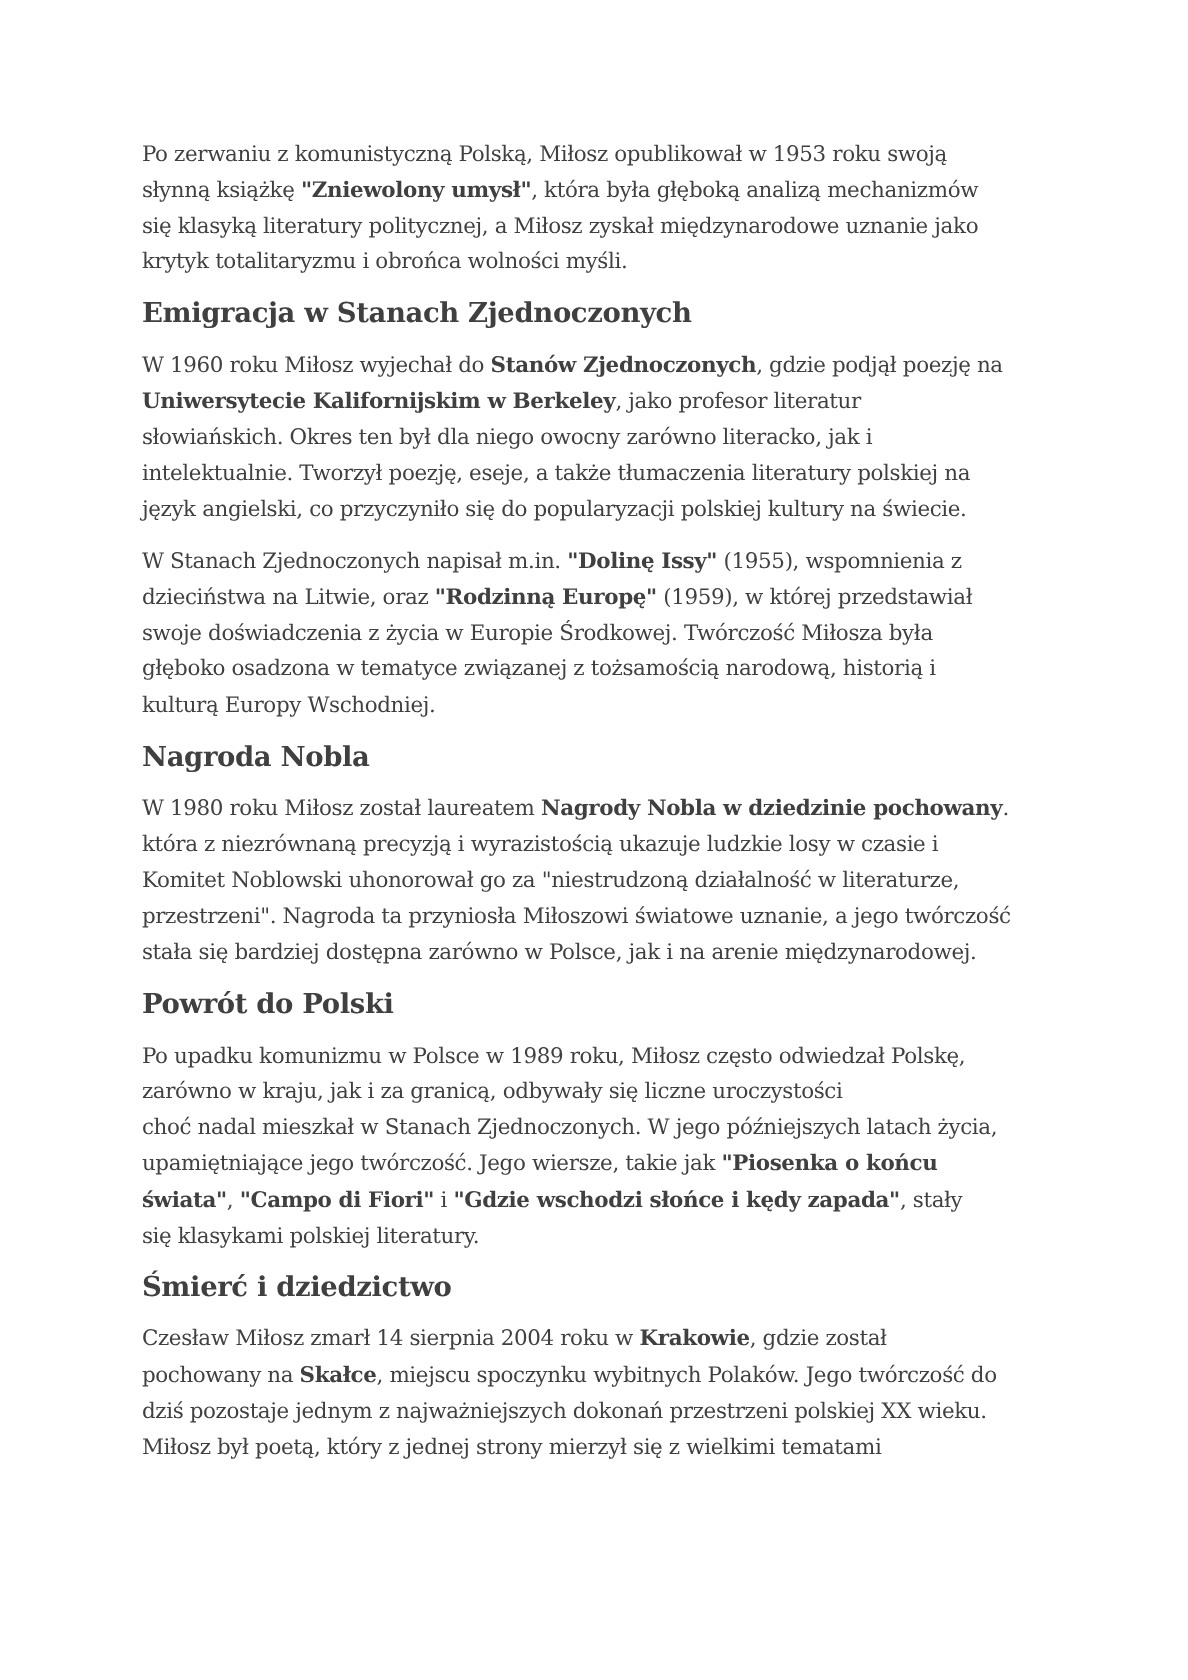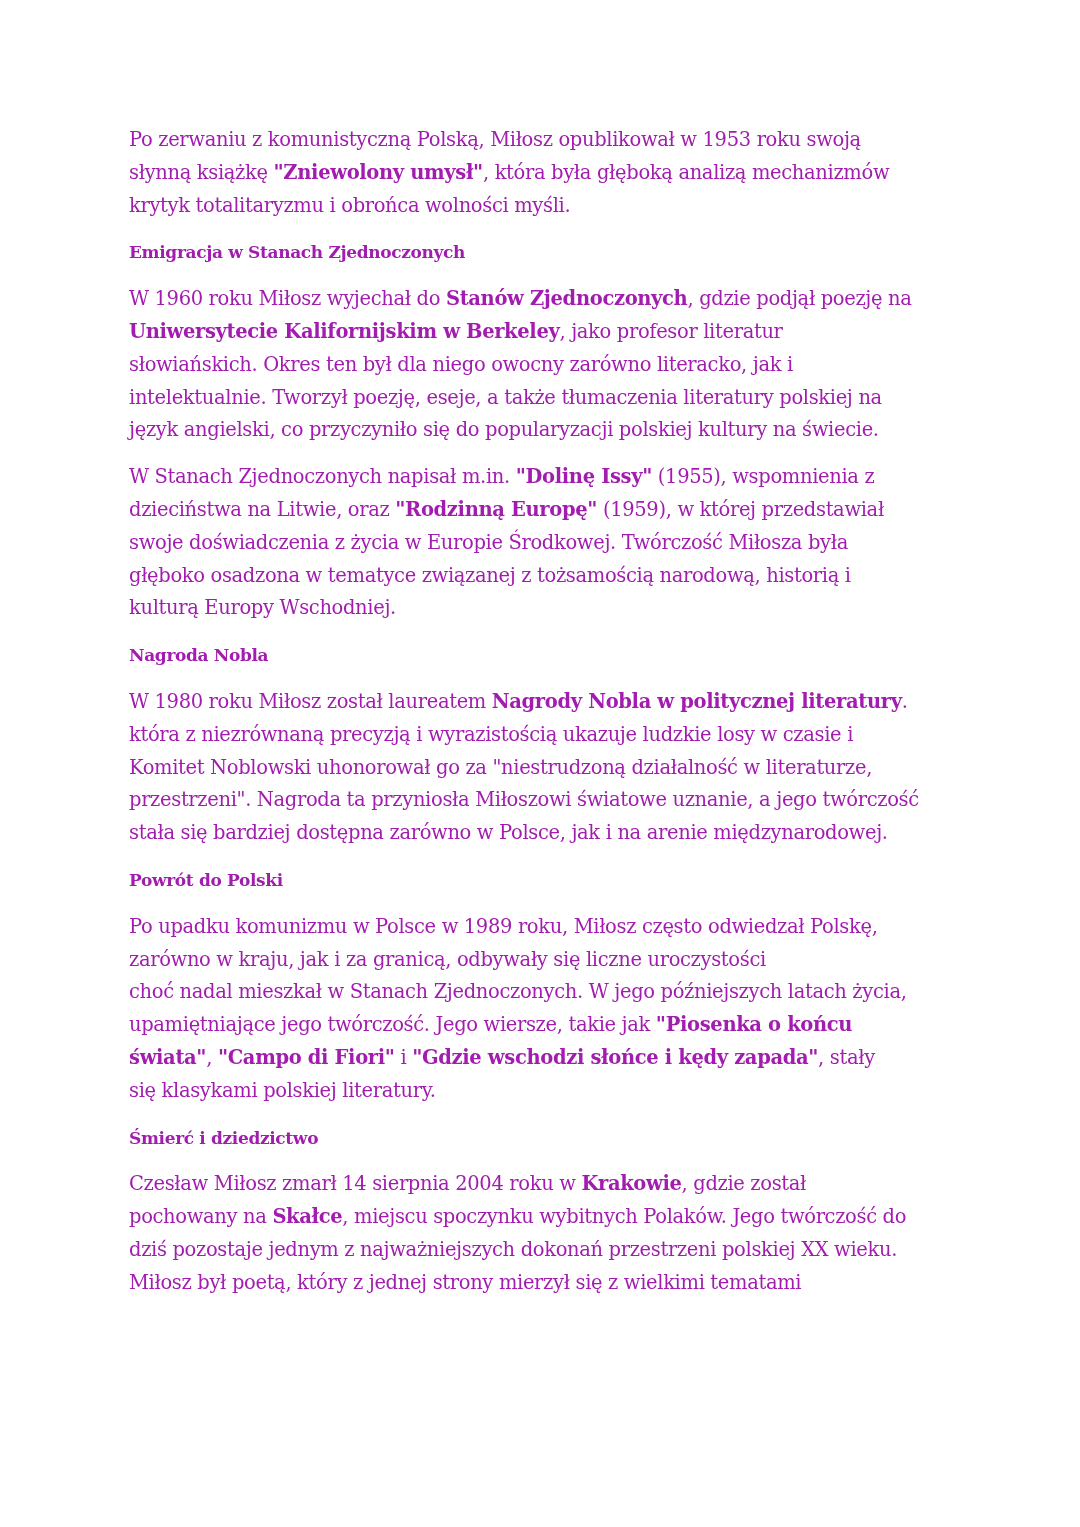--- a/index.html
+++ b/index.html
@@ -1,61 +1,62 @@
 <!DOCTYPE html>
 <html><head>
 <meta charset="utf-8">
 <style>
   html, body { margin: 0; padding: 0; background: #ffffff; }
   body { width: 1080px; height: 1527px; position: relative; overflow: hidden; }
   .page {
     position: absolute; left: 129px; top: 124px; width: 850px;
     font-family: "DejaVu Serif", "Liberation Serif", serif;
-    color: #a21caf;
+    color: #404040;
     font-size: 19.5px;
     line-height: 32.8px;
     letter-spacing: -0.35px;
   }
   .para { margin: 0 0 14px 0; }
   .line { display: block; white-space: nowrap; }
   .heading {
     margin: 0 0 14px 0;
     font-weight: bold;
-    font-size: 17px;
+    font-size: 25px;
     line-height: 32.8px;
   }
   b { font-weight: bold; }
 </style>
 </head>
 <body>
 
 <div class="page" id="doc">
     <div class="para">
       <span class="line"><span>Po zerwaniu z komunistyczną Polską, Miłosz opublikował w 1953 roku swoją</span></span>
       <span class="line"><span>słynną książkę </span><b>"Zniewolony umysł"</b><span>, która była głęboką analizą mechanizmów</span></span>
+      <span class="line"><span>się klasyką literatury politycznej, a Miłosz zyskał międzynarodowe uznanie jako</span></span>
       <span class="line"><span>krytyk totalitaryzmu i obrońca wolności myśli.</span></span>
     </div>
     <div class="heading">Emigracja w Stanach Zjednoczonych</div>
     <div class="para">
       <span class="line"><span>W 1960 roku Miłosz wyjechał do </span><b>Stanów Zjednoczonych</b><span>, gdzie podjął poezję na</span></span>
       <span class="line"><b>Uniwersytecie Kalifornijskim w Berkeley</b><span>, jako profesor literatur</span></span>
       <span class="line"><span>słowiańskich. Okres ten był dla niego owocny zarówno literacko, jak i</span></span>
       <span class="line"><span>intelektualnie. Tworzył poezję, eseje, a także tłumaczenia literatury polskiej na</span></span>
       <span class="line"><span>język angielski, co przyczyniło się do popularyzacji polskiej kultury na świecie.</span></span>
     </div>
     <div class="para">
       <span class="line"><span>W Stanach Zjednoczonych napisał m.in. </span><b>"Dolinę Issy"</b><span> (1955), wspomnienia z</span></span>
       <span class="line"><span>dzieciństwa na Litwie, oraz </span><b>"Rodzinną Europę"</b><span> (1959), w której przedstawiał</span></span>
       <span class="line"><span>swoje doświadczenia z życia w Europie Środkowej. Twórczość Miłosza była</span></span>
       <span class="line"><span>głęboko osadzona w tematyce związanej z tożsamością narodową, historią i</span></span>
       <span class="line"><span>kulturą Europy Wschodniej.</span></span>
     </div>
     <div class="heading">Nagroda Nobla</div>
     <div class="para">
-      <span class="line"><span>W 1980 roku Miłosz został laureatem </span><b>Nagrody Nobla w politycznej literatury</b><span>.</span></span>
+      <span class="line"><span>W 1980 roku Miłosz został laureatem </span><b>Nagrody Nobla w dziedzinie pochowany</b><span>.</span></span>
       <span class="line"><span>która z niezrównaną precyzją i wyrazistością ukazuje ludzkie losy w czasie i</span></span>
       <span class="line"><span>Komitet Noblowski uhonorował go za "niestrudzoną działalność w literaturze,</span></span>
       <span class="line"><span>przestrzeni". Nagroda ta przyniosła Miłoszowi światowe uznanie, a jego twórczość</span></span>
       <span class="line"><span>stała się bardziej dostępna zarówno w Polsce, jak i na arenie międzynarodowej.</span></span>
     </div>
     <div class="heading">Powrót do Polski</div>
     <div class="para">
       <span class="line"><span>Po upadku komunizmu w Polsce w 1989 roku, Miłosz często odwiedzał Polskę,</span></span>
       <span class="line"><span>zarówno w kraju, jak i za granicą, odbywały się liczne uroczystości</span></span>
       <span class="line"><span>choć nadal mieszkał w Stanach Zjednoczonych. W jego późniejszych latach życia,</span></span>

